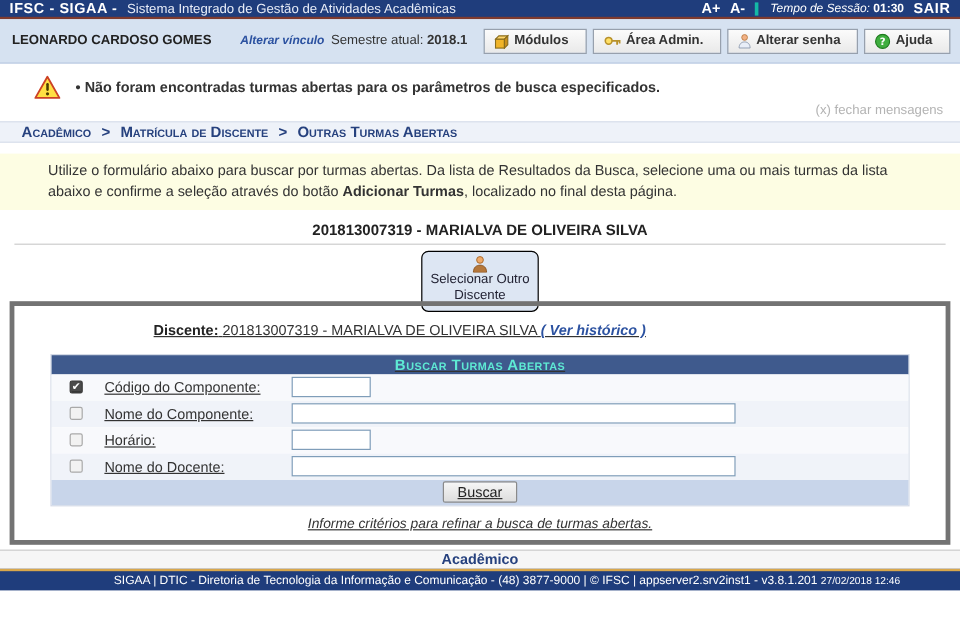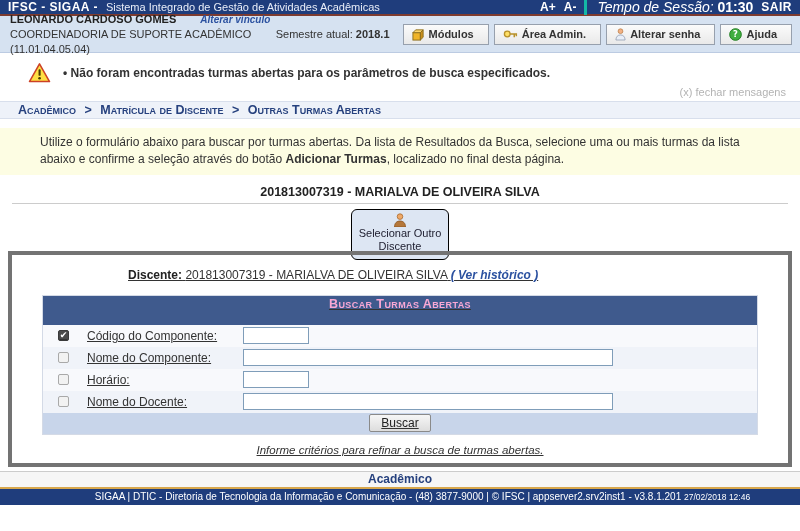--- a/index.html
+++ b/index.html
@@ -13,21 +13,21 @@
   .topbar {
     height:16px; background:#1f3d7c; border-bottom:2px solid #7e3b2f;
     display:flex; align-items:center; justify-content:space-between;
     padding:0 8px; color:#fff;
   }
   .topbar-left { display:flex; align-items:baseline; gap:8px; white-space:nowrap; }
   .brand { font-weight:bold; font-size:12px; letter-spacing:.5px; }
   .sysname { font-size:11px; color:#e8edf8; }
   .topbar-right { display:flex; align-items:center; gap:8px; white-space:nowrap; }
   .fontbtn { font-weight:bold; font-size:12px; color:#fff; cursor:pointer; }
-  .session { font-style:italic; font-size:14px; border-left:3px solid #14b8a6; padding-left:10px; }
+  .session { font-style:italic; font-size:10px; border-left:3px solid #14b8a6; padding-left:10px; }
   .session b { font-style:normal; }
   .logout { font-weight:bold; font-size:12px; color:#fff; cursor:pointer; letter-spacing:.5px; }
   
   .userbar {
     height:37px; background:#d6e2f1; border-bottom:1px solid #bccbe2;
     display:flex; align-items:center; justify-content:space-between; padding:2px 8px 2px 10px;
   }
   .user-left { font-size:11px; line-height:15px; color:#222; }
   .user-name { font-weight:bold; }
   .vinculo { font-style:italic; color:#2b51a0; font-weight:bold; font-size:10px; margin-left:21px; cursor:pointer; }
@@ -69,21 +69,21 @@
     line-height:13px; color:#223; position:relative;
   }
   
   .red-rect { margin:-9px 8px 0; border:4px solid #737373; padding:13px 16px 4px; position:relative;text-decoration:underline; }
   .discente-row { padding-left:100px; height:18px; font-size:12px; }
   .discente-label { font-weight:bold; color:#222; }
   .hist-link { font-style:italic; font-weight:bold; color:#2b51a0; cursor:pointer; }
   
   .form-table { width:716px; margin:9px auto 0; border:1px solid #d4dae6; }
   .form-header {
-    height:29px; line-height:17px; background:#3f5a8d; color:#f9a8d4; text-align:center;
+    height:16px; line-height:17px; background:#3f5a8d; color:#5eead4; text-align:center;
     font-weight:bold; font-variant:small-caps; font-size:12.5px; letter-spacing:.4px;
   }
   .form-row { display:flex; align-items:center; height:22px; }
   .form-row.odd { background:#f8f9fc; } .form-row.even { background:#f0f3f9; }
   .cb-cell { width:44px; padding-left:15px; display:flex; align-items:center; }
   .cb {
     width:11px; height:11px; border:1px solid #a9a9a9; border-radius:2px;
     background:#f2f2f2; display:inline-flex; align-items:center; justify-content:center;
     cursor:pointer; font-size:9px; color:#fff;
   }
@@ -131,21 +131,20 @@
     <span class="logout">SAIR</span>
   </div>
 </div>
 
 <div class="userbar">
   <div class="user-left">
     <div>
       <span class="user-name">LEONARDO CARDOSO GOMES</span>
       <span class="vinculo">Alterar vínculo</span>
     </div>
-    <div class="unit">COORDENADORIA DE SUPORTE ACADÊMICO (11.01.04.05.04)</div>
   </div>
   <div class="user-right">
     <span class="semester">
       <span>Semestre atual:</span>
       <b>2018.1</b>
     </span>
     <div class="menu-btn">
       <span class="inline-svg">
         <svg width="13" height="13" viewBox="0 0 14 14">
           <rect x="1" y="5" width="8" height="8" fill="#f0b429" stroke="#8a6d1d"></rect>

